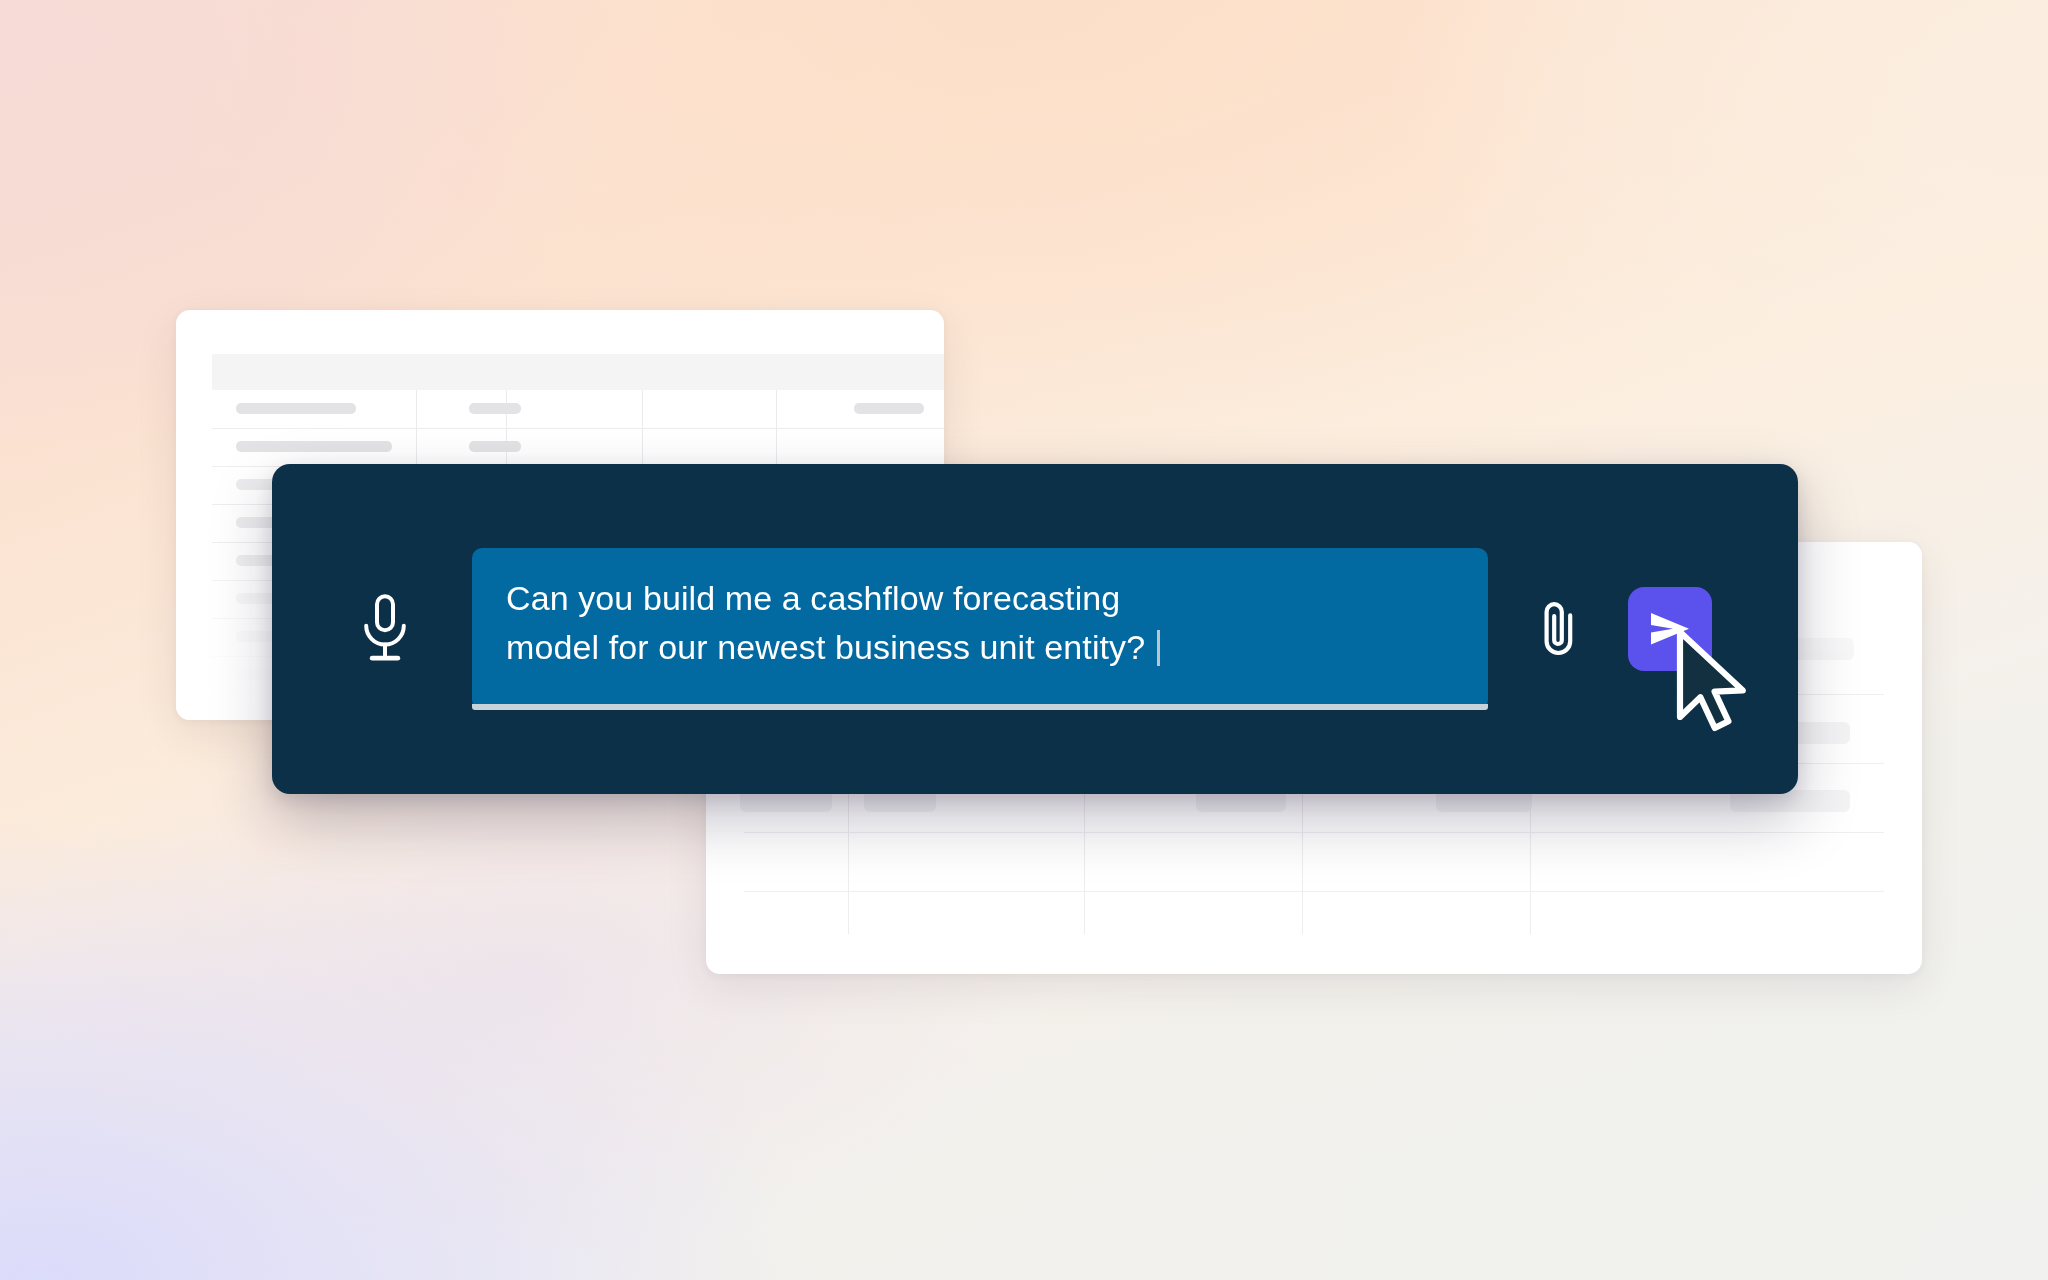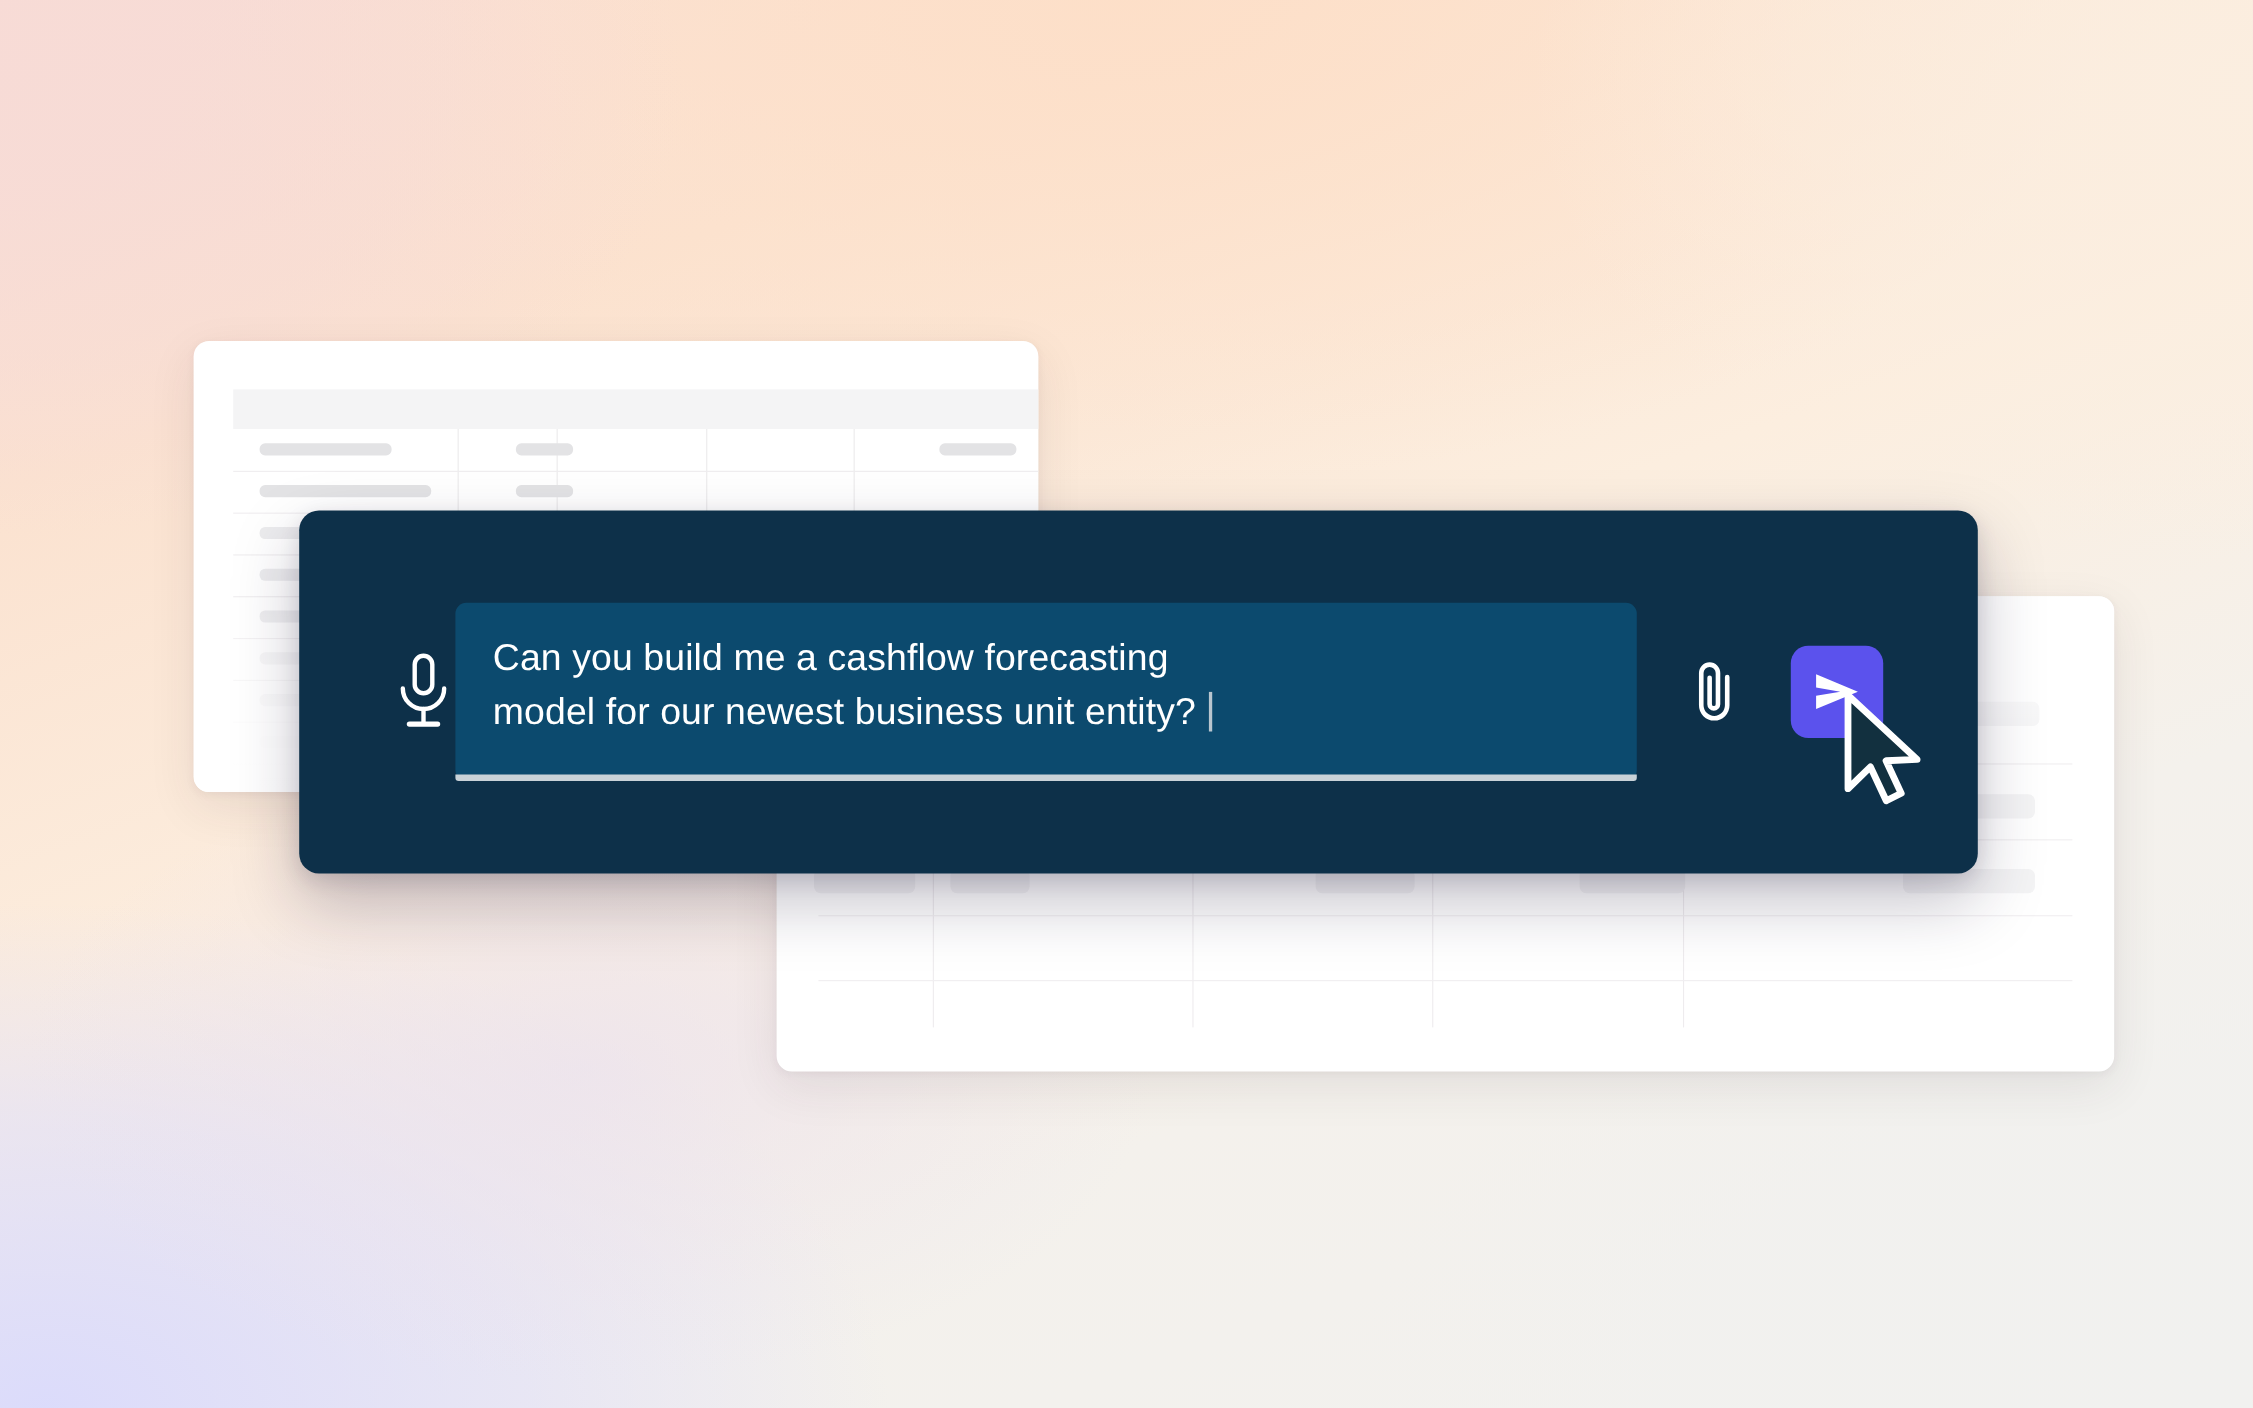--- a/index.html
+++ b/index.html
@@ -131,23 +131,24 @@
   #mic-button {
     width:58px; height:78px;
     margin-left:84px;
     flex:0 0 auto;
     display:flex; align-items:center; justify-content:center;
   }
 
   #prompt-field {
     position:relative;
     flex:1 1 auto;
+    margin-left:58px;
     margin-right:0;
     height:162px;
-    background:#0c4a6e;
+    background:#0369a1;
     border-radius:10px;
     padding:26px 34px 0 34px;
     max-width:1086px;
   }
 
   #prompt-text {
     color:#ffffff;
     font-size:34px;
     line-height:49px;
     letter-spacing:0.1px;

